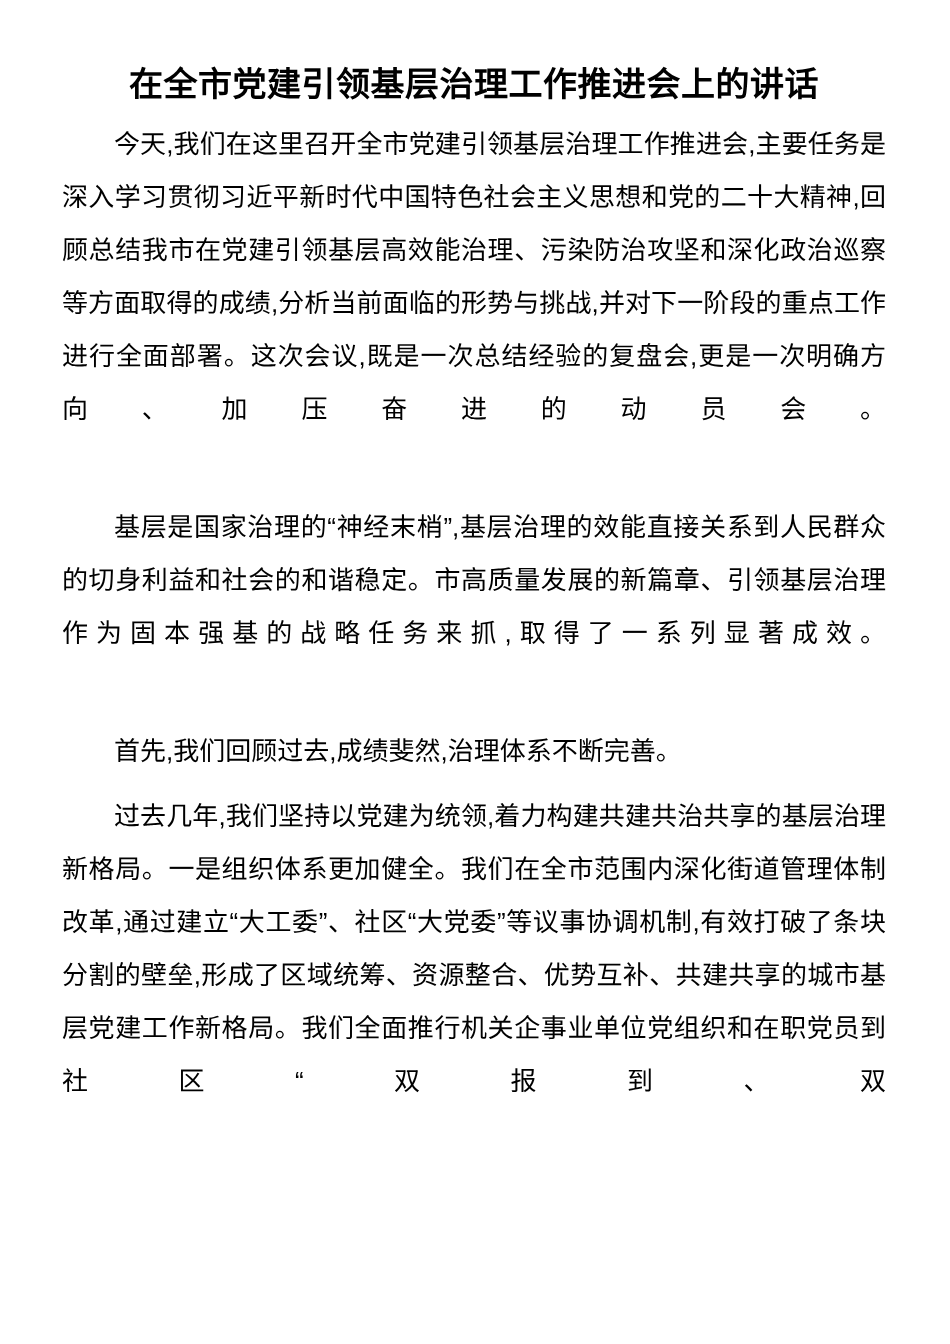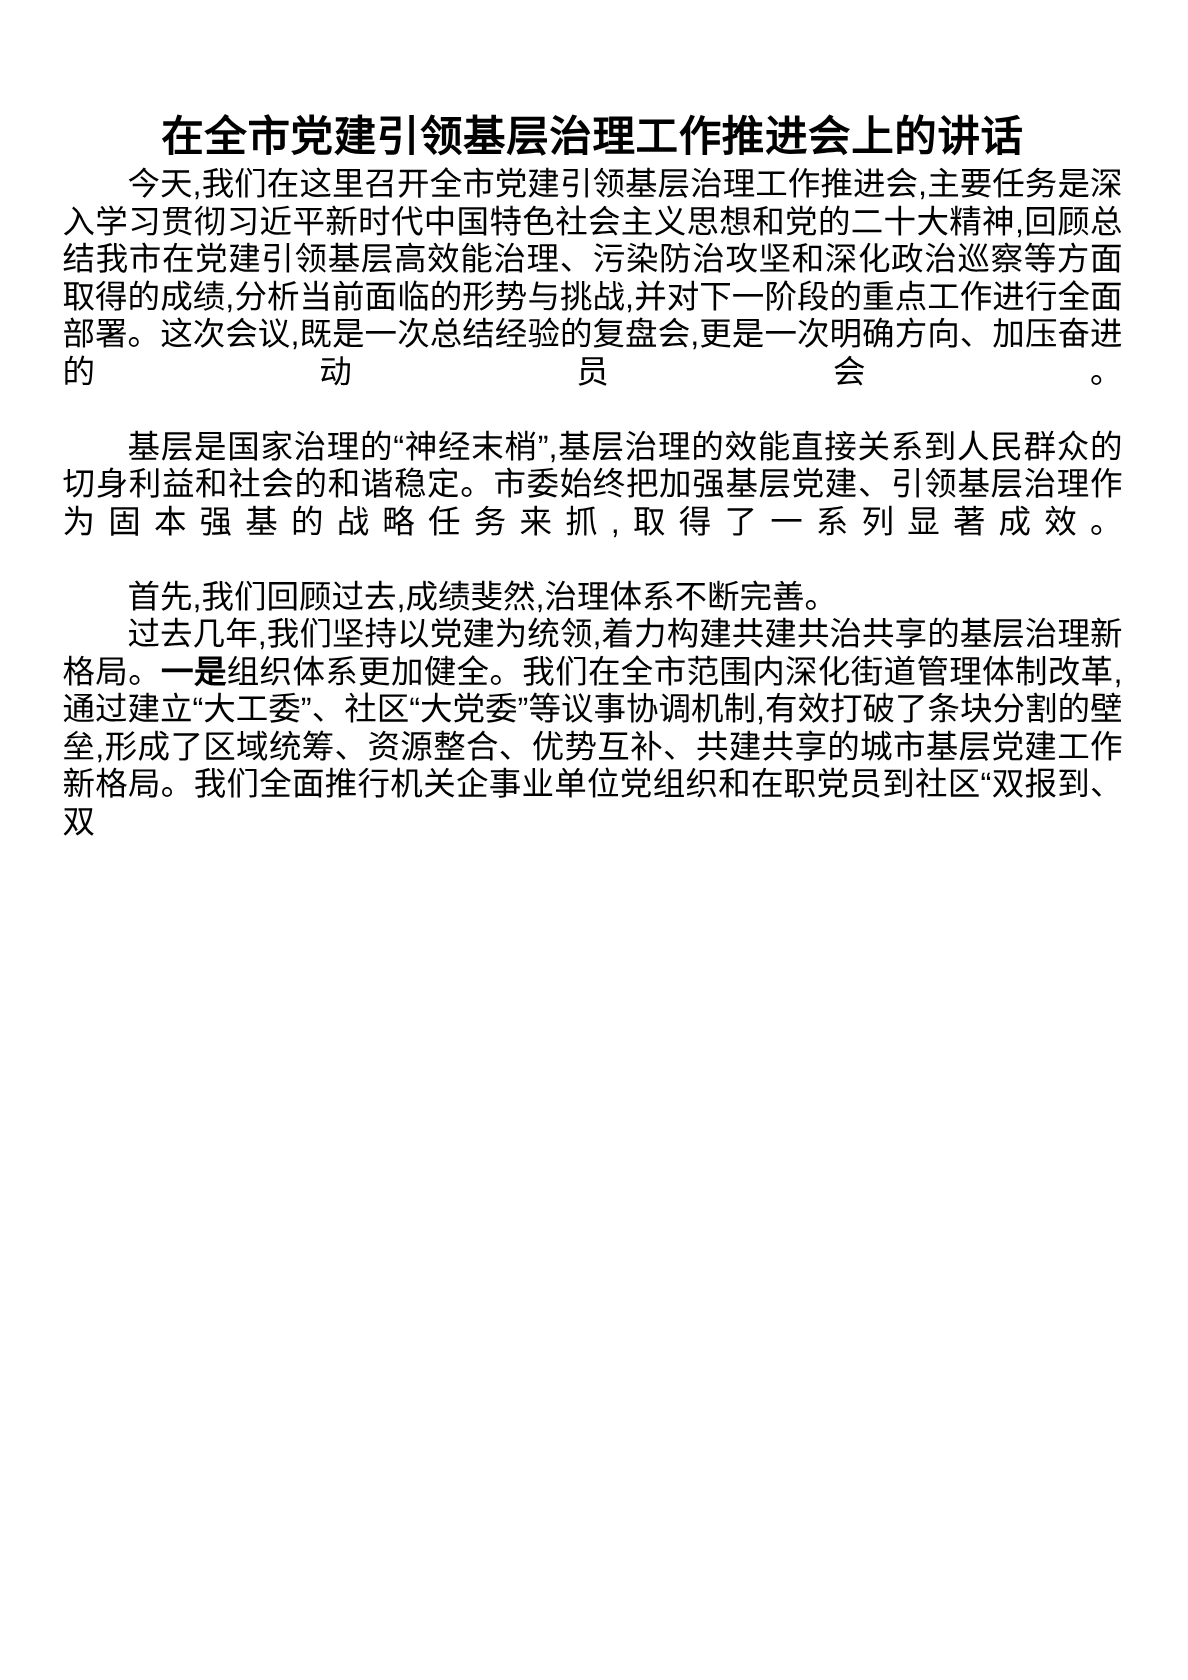--- a/index.html
+++ b/index.html
@@ -27,54 +27,54 @@
     top: 0;
     width: 848px;
   }
   .doc-title {
     font-size: 34px;
     font-weight: bold;
     text-align: center;
     letter-spacing: 0.5px;
     line-height: 44px;
     margin: 0;
-    padding-top: 88px;
+    padding-top: 62px;
     padding-bottom: 0;
     white-space: nowrap;
   }
   .salutation {
     font-size: 26px;
     line-height: 46px;
     margin: 0;
     padding-top: 45px;
     text-align: left;
     letter-spacing: 0px;
   }
   p.body-par {
     font-size: 26px;
-    line-height: 30px;
-    margin: 0;
+    line-height: 53px;
+    margin: 12px;
     text-align: justify;
     text-justify: inter-ideograph;
     text-indent: 2em;
     letter-spacing: 0px;
     word-break: break-all;
   }
   p.section-head {
     font-size: 26px;
     line-height: 46.5px;
     margin: 0;
     text-align: justify;
     text-justify: inter-ideograph;
     text-indent: 2em;
     letter-spacing: 0px;
     word-break: break-all;
   }
   .b {
-    font-weight: bold;
+    font-weight: normal;
   }
   
   p.body-par::after {
     content: "";
     display: inline-block;
     width: 100%;
   }
   p.section-head::after {
     content: "";
     display: inline-block;
@@ -90,20 +90,20 @@
 <div class="page">
   <div class="content">
 
     <h1 class="doc-title">在全市党建引领基层治理工作推进会上的讲话</h1>
 
 
     <p class="body-par">今天,我们在这里召开全市党建引领基层治理工作推进会,主要任务是深入学习贯彻习近平新时代中国特色社会主义思想和党的二十大精神,回顾总结我市在党建引领基层高效能治理、污染防治攻坚和深化政治巡察等方面取得的成绩,分析当前面临的形势与挑战,并对下一阶段的重点工作进行全面部署。这次会议,既是一次总结经验的复盘会,更是一次明确方向、加压奋进的动员会。</p>
 
 
 
-    <p class="body-par">基层是国家治理的“神经末梢”,基层治理的效能直接关系到人民群众的切身利益和社会的和谐稳定。市委始终把加强基层党建、引领基层治理作为固本强基的战略任务来抓,取得了一系列显著成效。</p>
+    <p class="body-par">基层是国家治理的“神经末梢”,基层治理的效能直接关系到人民群众的切身利益和社会的和谐稳定。市高质量发展的新篇章、引领基层治理作为固本强基的战略任务来抓,取得了一系列显著成效。</p>
 
     <p class="body-par lastline-natural">首先,我们回顾过去,成绩斐然,治理体系不断完善。</p>
 
     <p class="body-par"><span>过去几年,我们坚持以党建为统领,着力构建共建共治共享的基层治理新格局。</span><span class="b">一是</span><span>组织体系更加健全。我们在全市范围内深化街道管理体制改革,通过建立“大工委”、社区“大党委”等议事协调机制,有效打破了条块分割的壁垒,形成了区域统筹、资源整合、优势互补、共建共享的城市基层党建工作新格局。我们全面推行机关企事业单位党组织和在职党员到社区“双报到、双</span></p>
 
   </div>
 </div>
 
 </body></html>

